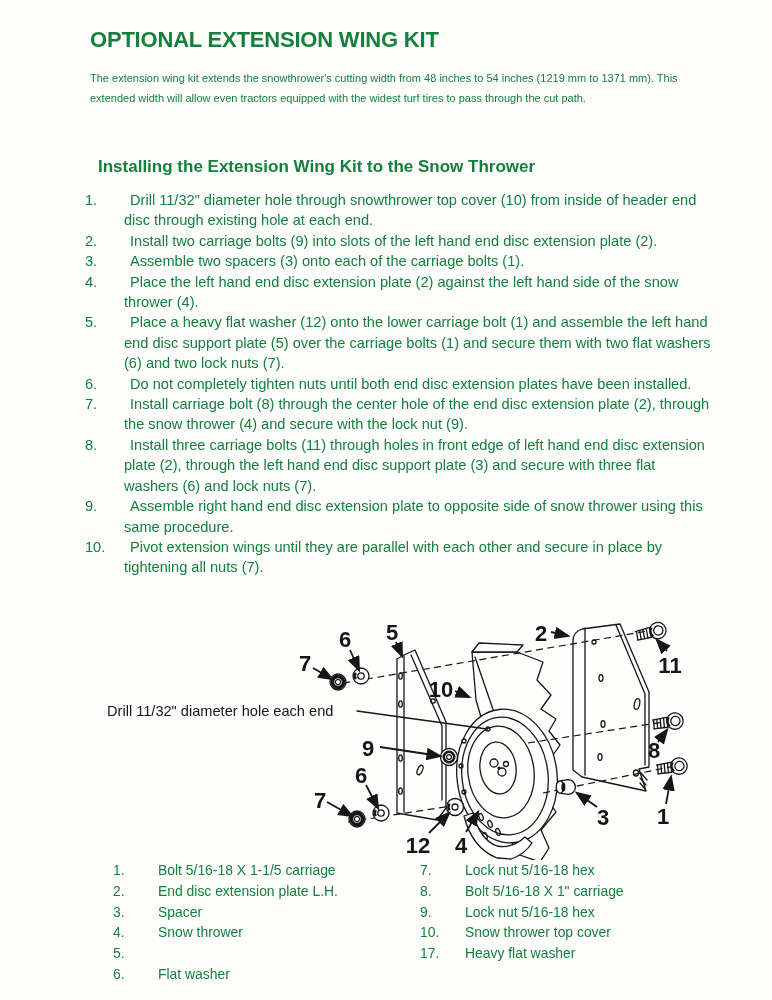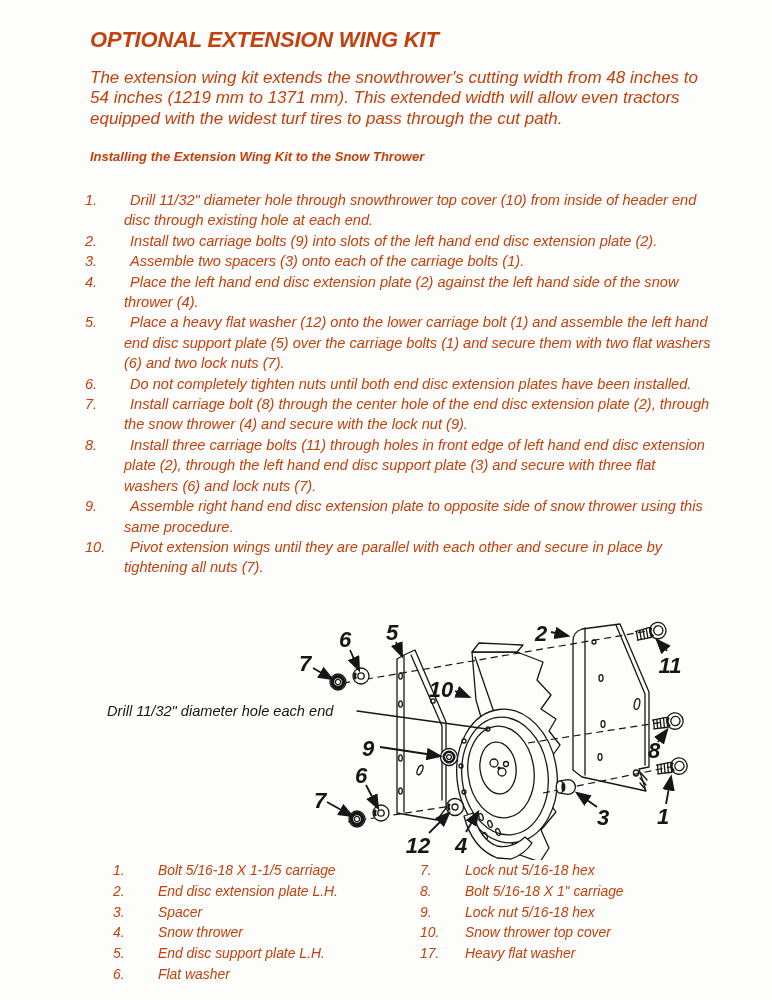--- a/index.html
+++ b/index.html
@@ -1,22 +1,22 @@
 <!DOCTYPE html>
 <html><head>
 <meta charset="utf-8">
 <style>
   html,body{margin:0;padding:0;background:#e8e8e6;}
-  .page{position:relative;width:772px;height:1000px;background:#fdfdfc;color:#c2410c;
-        font-family:"Liberation Sans",sans-serif;overflow:hidden;margin:0 auto;font-style:italic;}
+  .page{position:relative;width:772px;height:1000px;background:#fdfdfc;color:#15803d;
+        font-family:"Liberation Sans",sans-serif;overflow:hidden;margin:0 auto;}
   .title{position:absolute;left:90px;top:27px;margin:0;font-size:22px;font-weight:700;
          letter-spacing:-0.2px;white-space:nowrap;}
   .intro{position:absolute;left:90px;top:68px;width:618px;margin:0;
-         font-size:17px;line-height:20.4px;}
-  .subhead{position:absolute;left:90px;top:149px;margin:0;font-size:13px;font-weight:700;
+         font-size:11px;line-height:20.4px;}
+  .subhead{position:absolute;left:90px;top:149px;margin:8px;font-size:17px;font-weight:700;
            white-space:nowrap;}
   .steps{position:absolute;left:85px;top:190px;width:628px;}
   .step{display:flex;font-size:14.6px;line-height:20.4px;}
   .step .num{width:39px;flex:none;}
   .step .txt{width:588px;text-indent:6px;}
   .diagram{position:absolute;left:0;top:598px;width:772px;height:262px;}
   .diagram svg{display:block;width:772px;height:262px;}
   .parts{position:absolute;left:0;top:858px;width:772px;height:132px;font-size:13.9px;}
   .pcol{position:absolute;top:2px;}
   .pcol-left{left:113px;}
@@ -257,21 +257,20 @@
       <div class="prow">
           <span class="pnum">3.</span>
           <span class="ptxt">Spacer</span>
         </div>
       <div class="prow">
           <span class="pnum">4.</span>
           <span class="ptxt">Snow thrower</span>
         </div>
       <div class="prow">
           <span class="pnum">5.</span>
-          <span class="ptxt">End disc support plate L.H.</span>
         </div>
       <div class="prow">
           <span class="pnum">6.</span>
           <span class="ptxt">Flat washer</span>
         </div>
     </div>
     <div class="pcol pcol-right">
       <div class="prow">
           <span class="pnum">7.</span>
           <span class="ptxt">Lock nut 5/16-18 hex</span>

